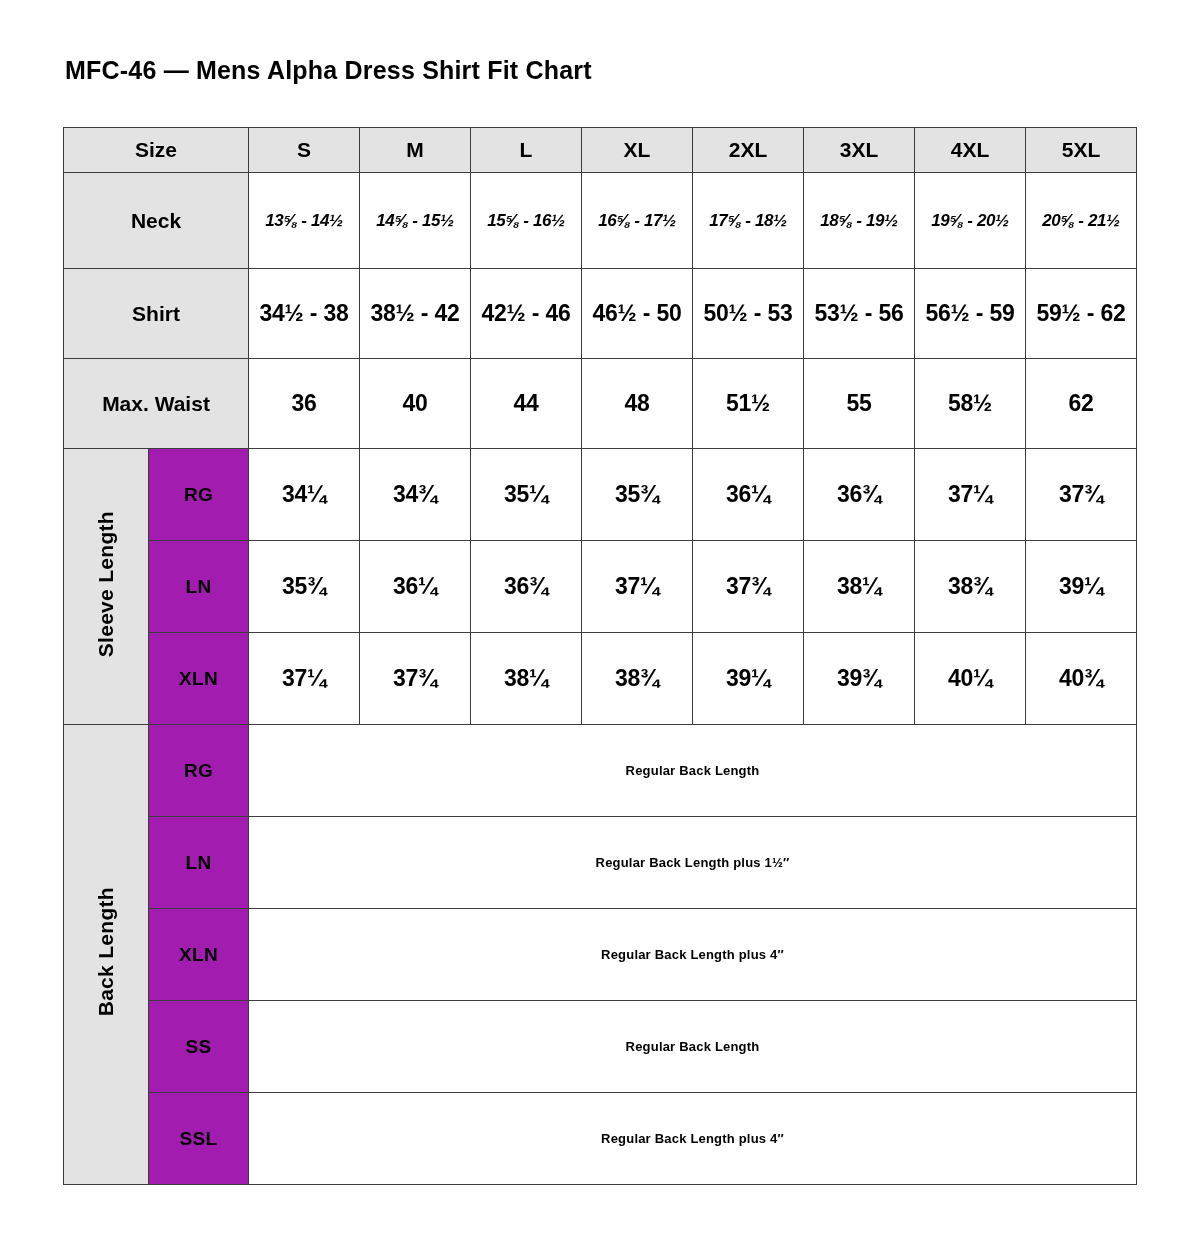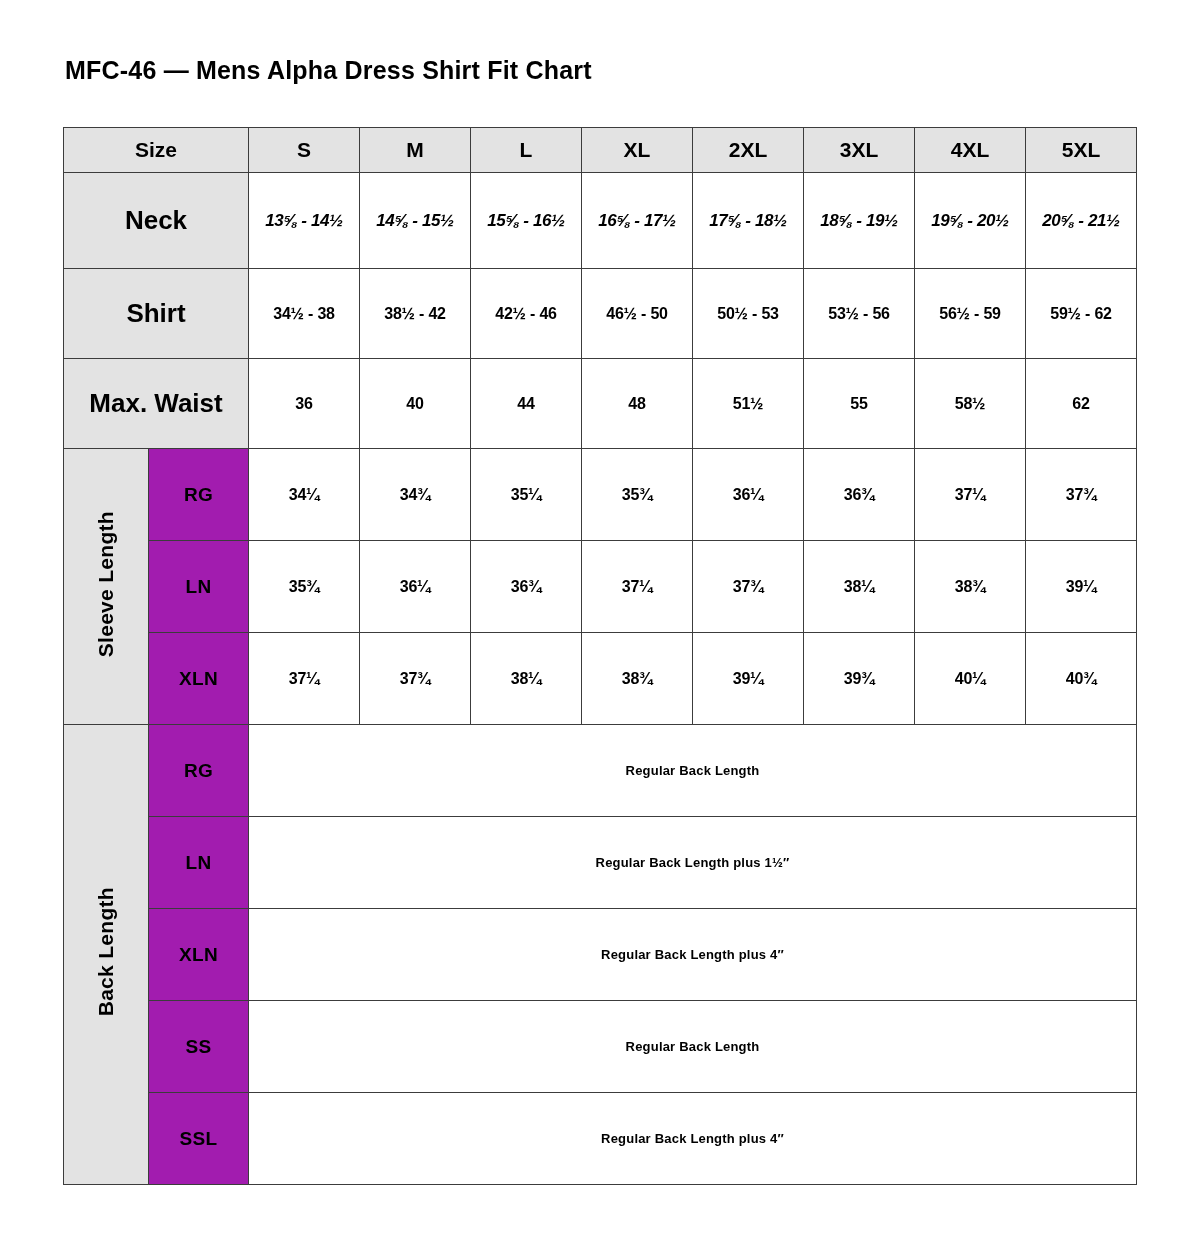--- a/index.html
+++ b/index.html
@@ -43,21 +43,21 @@
   tr.h-back   td { height: 91px; }
 
   .hdr {
     background: #e3e3e3;
     font-weight: 700;
     font-size: 21px;
   }
   .row-label {
     background: #e3e3e3;
     font-weight: 700;
-    font-size: 26px;
+    font-size: 21px;
   }
   .vlabel {
     background: #e3e3e3;
     font-weight: 700;
     font-size: 21px;
   }
   .vlabel .vtext {
     display: inline-block;
     writing-mode: vertical-rl;
     transform: rotate(180deg);
@@ -66,21 +66,21 @@
   }
   .sub-label {
     background: #a21caf;
     font-weight: 700;
     font-size: 19px;
     letter-spacing: 0.3px;
   }
   .val {
     background: #ffffff;
     font-weight: 700;
-    font-size: 16px;
+    font-size: 23px;
     letter-spacing: -0.2px;
   }
   .val.range {
     font-size: 17px;
     letter-spacing: -0.4px;
     font-style: italic;
   }
   .span-val {
     background: #ffffff;
     font-weight: 700;

